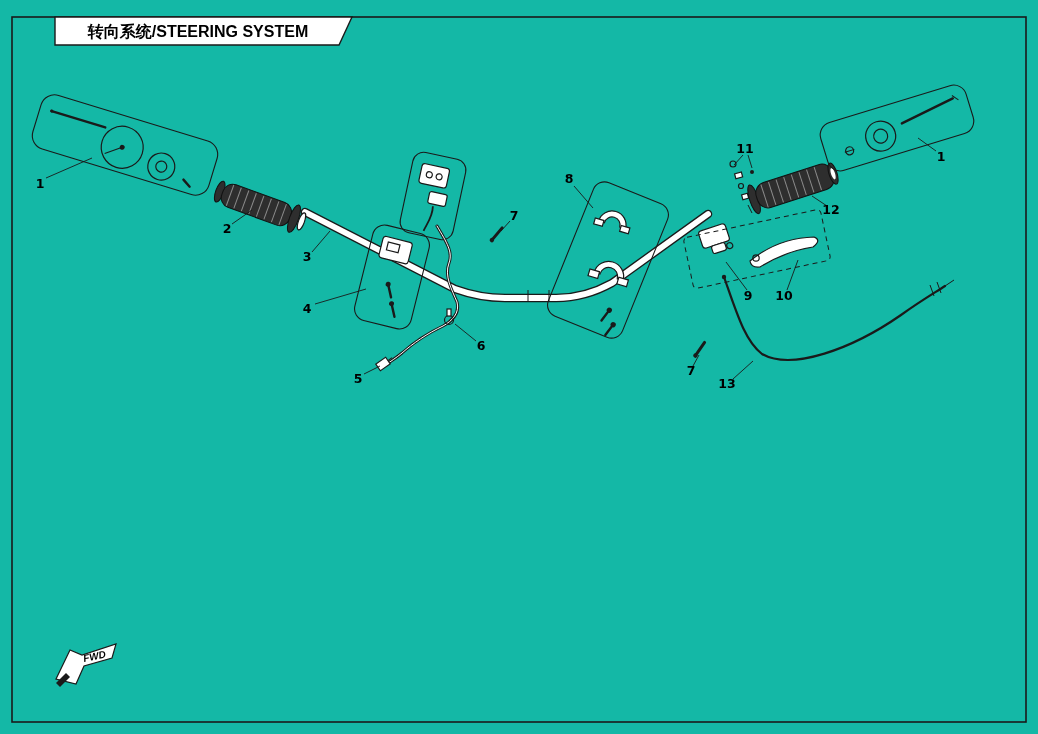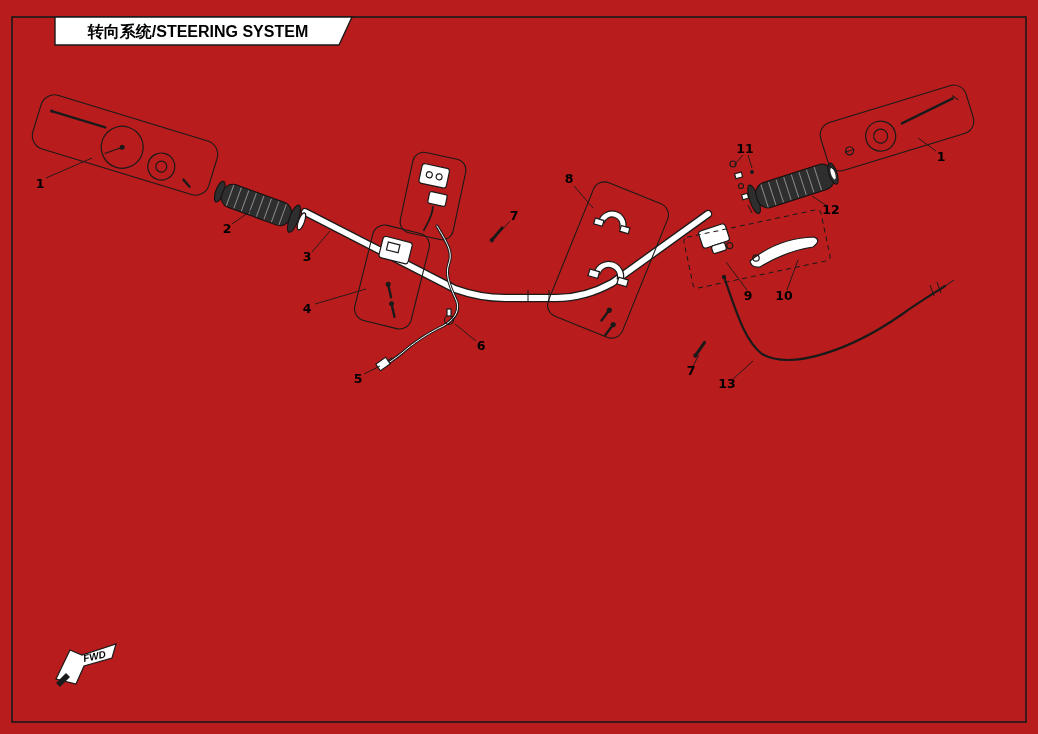--- a/index.html
+++ b/index.html
@@ -1,16 +1,16 @@
 <!DOCTYPE html>
 <html><head>
 <meta charset="utf-8">
 <style>
   html,body{margin:0;padding:0;background:#ffffff;}
-  .page{position:relative;width:1038px;height:734px;background:#b91c1c;overflow:hidden;}
+  .page{position:relative;width:1038px;height:734px;background:#14b8a6;overflow:hidden;}
   svg{position:absolute;left:0;top:0;}
   .frame{fill:none;stroke:#1a1a1a;stroke-width:1.6;}
   .titlebox{fill:#ffffff;stroke:#1a1a1a;stroke-width:1.4;}
   .title{font:bold 16px "Liberation Sans", sans-serif;fill:#000;text-anchor:middle;}
   .plate{fill:none;stroke:#1a1a1a;stroke-width:1.1;}
   .part{fill:#ffffff;stroke:#1a1a1a;stroke-width:1.2;}
   .ln{fill:none;stroke:#1a1a1a;stroke-width:1.2;}
   .ln1{fill:none;stroke:#1a1a1a;stroke-width:1;}
   .ln2{fill:none;stroke:#1a1a1a;stroke-width:2.4;stroke-linecap:round;}
   .ln3{fill:none;stroke:#1a1a1a;stroke-width:3;stroke-linecap:round;}

